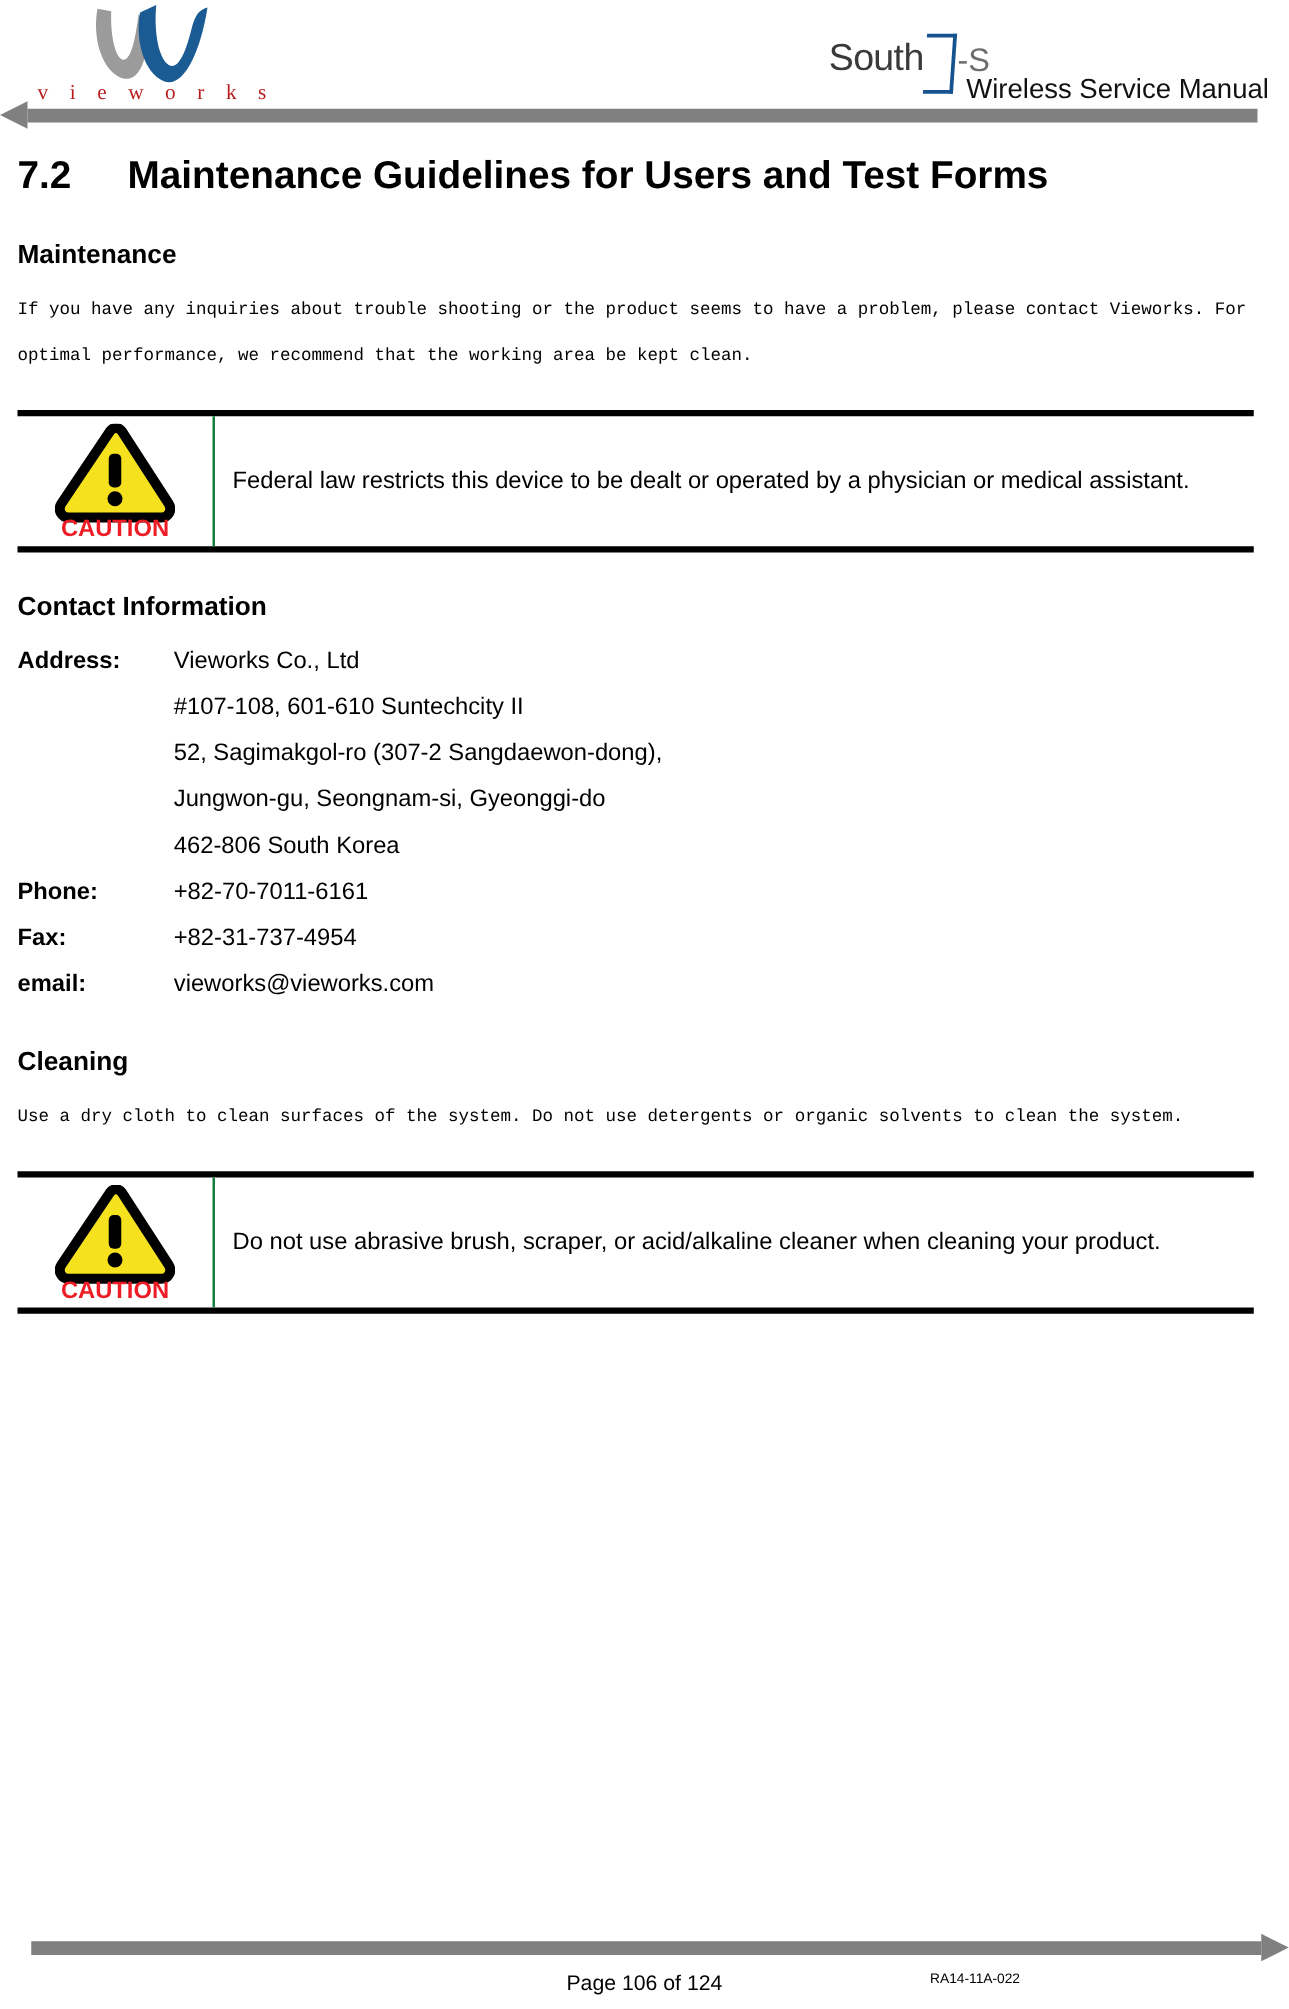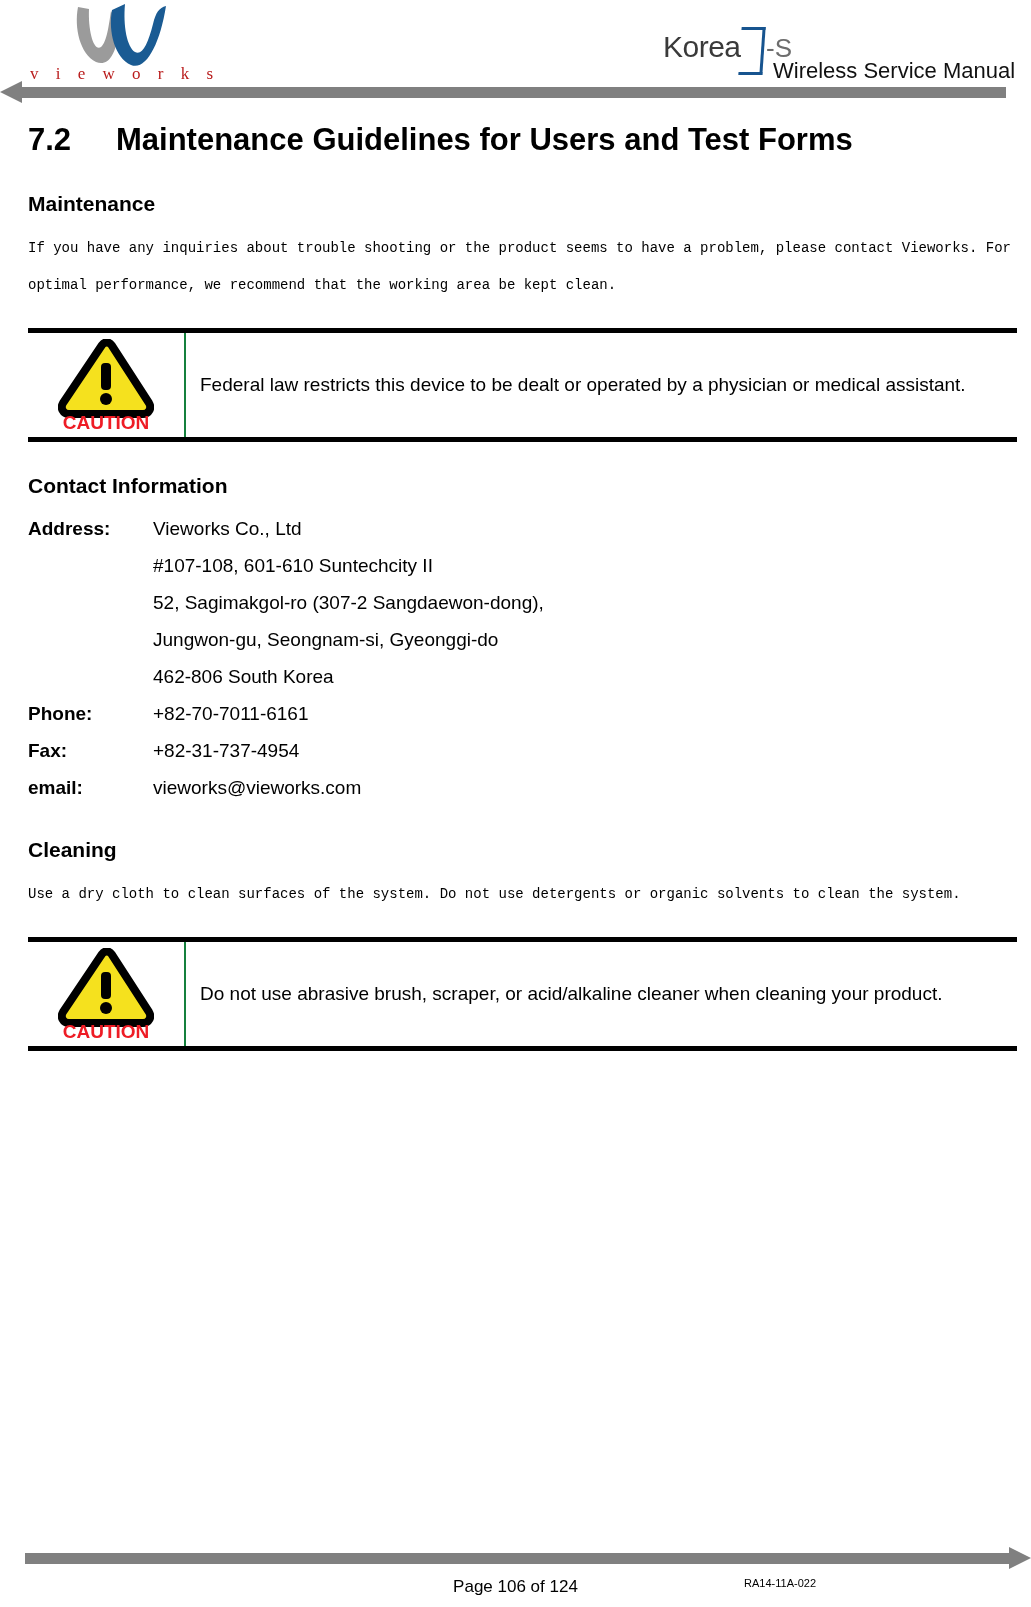--- a/index.html
+++ b/index.html
@@ -118,21 +118,21 @@
     width: 0;
     height: 0;
     border-top: 11px solid transparent;
     border-bottom: 11px solid transparent;
     border-right: 22px solid #808080;
   }
 
   
   .content {
     position: absolute;
-    left: 28px;
+    left: 14px;
     top: 120px;
     width: 1003px;
   }
 
   h1.section-title {
     margin: 0;
     padding: 0;
     font-size: 31px;
     font-weight: bold;
     line-height: 40px;
@@ -271,21 +271,21 @@
 
     <div class="logo-block">
       <svg class="logo-mark" viewBox="0 0 110 70">
         <path d="M10 5 C6 26, 12 52, 28 60 C40 65, 47 52, 49 38 C50 28, 47 16, 43 9 C41 22, 39 40, 33 45 C26 50, 20 30, 21 7 Z" fill="#9b9b9b"></path>
         <path d="M44 8 C40 30, 47 56, 63 63 C78 69, 92 42, 98 4 C91 6, 88 10, 85 22 C80 42, 74 54, 67 50 C59 45, 55 24, 57 2 Z" fill="#1a5b93"></path>
       </svg>
       <div class="logo-wordmark">v i e w o r k s</div>
     </div>
 
     <div class="vivix-block">
-      <div class="vivix-text">Korea</div>
+      <div class="vivix-text">South</div>
       <div class="vivix-bracket"></div>
       <div class="vivix-dash">-S</div>
     </div>
 
     <div class="header-title">Wireless Service Manual</div>
 
     <div class="header-bar-arrow"></div>
     <div class="header-bar"></div>
   </div>
 

